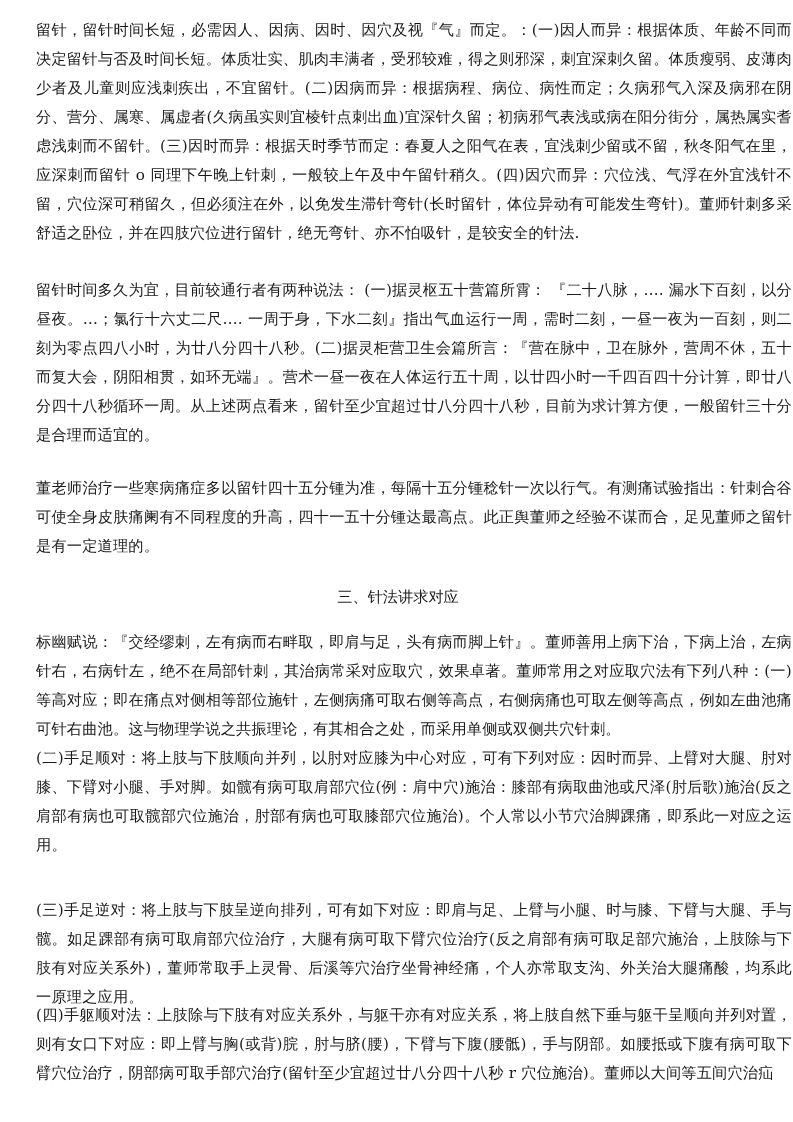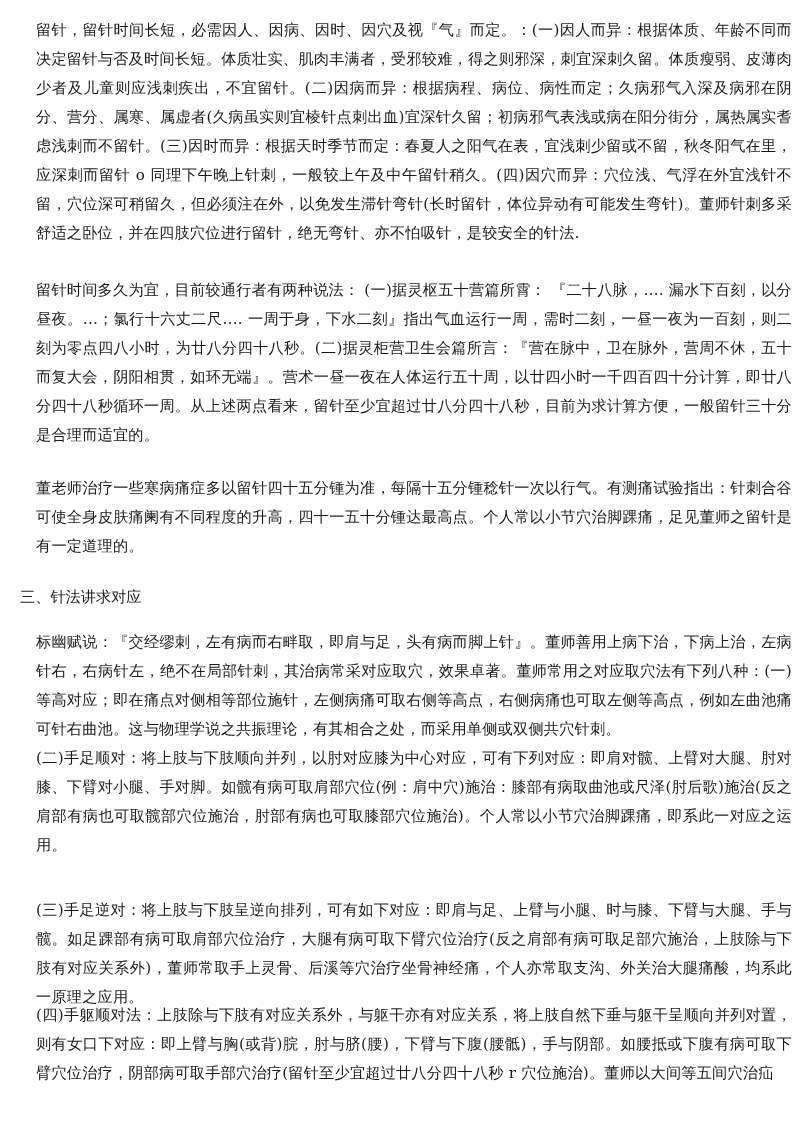--- a/index.html
+++ b/index.html
@@ -15,32 +15,32 @@
     font-size: 15.2px;
     line-height: 29px;
     margin: 16px;
     text-align: justify;
     text-justify: inter-character;
     letter-spacing: 0.2px;
   }
   .p1 { position: absolute; top: 0px; }
   .p2 { position: absolute; top: 260px; }
   .p3 { position: absolute; top: 458px; }
-  .h3 { position: absolute; top: 583px; font-size: 15.2px; line-height: 29px; margin: 0; font-weight: normal; }
+  .h3 { position: absolute; top: 583px; font-size: 15.2px; line-height: 29px; margin: 0; font-weight: normal; text-align: center; }
   .p4 { position: absolute; top: 612px; }
   .p5 { position: absolute; top: 728px; }
   .p6 { position: absolute; top: 880px; }
   .p7 { position: absolute; top: 985px; }
   .para, .h3 { width: 756px; }
 </style>
 </head>
 <body>
 
 <div class="page">
   <p class="para p1">留针，留针时间长短，必需因人、因病、因时、因穴及视『气』而定。：(一)因人而异：根据体质、年龄不同而决定留针与否及时间长短。体质壮实、肌肉丰满者，受邪较难，得之则邪深，刺宜深刺久留。体质瘦弱、皮薄肉少者及儿童则应浅刺疾出，不宜留针。(二)因病而异：根据病程、病位、病性而定；久病邪气入深及病邪在阴分、营分、属寒、属虚者(久病虽实则宜棱针点刺出血)宜深针久留；初病邪气表浅或病在阳分街分，属热属实耆虑浅刺而不留针。(三)因时而异：根据天时季节而定：春夏人之阳气在表，宜浅刺少留或不留，秋冬阳气在里，应深刺而留针 o 同理下午晚上针刺，一般较上午及中午留针稍久。(四)因穴而异：穴位浅、气浮在外宜浅针不留，穴位深可稍留久，但必须注在外，以免发生滞针弯针(长时留针，体位异动有可能发生弯针)。董师针刺多采舒适之卧位，并在四肢穴位进行留针，绝无弯针、亦不怕吸针，是较安全的针法.</p>
   <p class="para p2">留针时间多久为宜，目前较通行者有两种说法：  (一)据灵枢五十营篇所霄：  『二十八脉，…. 漏水下百刻，以分昼夜。…；氯行十六丈二尺…. 一周于身，下水二刻』指出气血运行一周，需时二刻，一昼一夜为一百刻，则二刻为零点四八小时，为廿八分四十八秒。(二)据灵柜营卫生会篇所言：『营在脉中，卫在脉外，营周不休，五十而复大会，阴阳相贯，如环无端』。营术一昼一夜在人体运行五十周，以廿四小时一千四百四十分计算，即廿八分四十八秒循环一周。从上述两点看来，留针至少宜超过廿八分四十八秒，目前为求计算方便，一般留针三十分是合理而适宜的。</p>
-  <p class="para p3">董老师治疗一些寒病痛症多以留针四十五分锺为准，每隔十五分锺稔针一次以行气。有测痛试验指出：针刺合谷可使全身皮肤痛阑有不同程度的升高，四十一五十分锺达最高点。个人常以小节穴治脚踝痛，足见董师之留针是有一定道理的。</p>
+  <p class="para p3">董老师治疗一些寒病痛症多以留针四十五分锺为准，每隔十五分锺稔针一次以行气。有测痛试验指出：针刺合谷可使全身皮肤痛阑有不同程度的升高，四十一五十分锺达最高点。此正舆董师之经验不谋而合，足见董师之留针是有一定道理的。</p>
   <h3 class="h3">三、针法讲求对应</h3>
   <p class="para p4">标幽赋说：『交经缪刺，左有病而右畔取，即肩与足，头有病而脚上针』。董师善用上病下治，下病上治，左病针右，右病针左，绝不在局部针刺，其治病常采对应取穴，效果卓著。董师常用之对应取穴法有下列八种：(一)等高对应；即在痛点对侧相等部位施针，左侧病痛可取右侧等高点，右侧病痛也可取左侧等高点，例如左曲池痛可针右曲池。这与物理学说之共振理论，有其相合之处，而采用单侧或双侧共穴针刺。</p>
-  <p class="para p5">(二)手足顺对：将上肢与下肢顺向并列，以肘对应膝为中心对应，可有下列对应：即肩对髋、上臂对大腿、肘对膝、下臂对小腿、手对脚。如髋有病可取肩部穴位(例：肩中穴)施治：膝部有病取曲池或尺泽(肘后歌)施治(反之肩部有病也可取髋部穴位施治，肘部有病也可取膝部穴位施治)。个人常以小节穴治脚踝痛，即系此一对应之运用。</p>
+  <p class="para p5">(二)手足顺对：将上肢与下肢顺向并列，以肘对应膝为中心对应，可有下列对应：因时而异、上臂对大腿、肘对膝、下臂对小腿、手对脚。如髋有病可取肩部穴位(例：肩中穴)施治：膝部有病取曲池或尺泽(肘后歌)施治(反之肩部有病也可取髋部穴位施治，肘部有病也可取膝部穴位施治)。个人常以小节穴治脚踝痛，即系此一对应之运用。</p>
   <p class="para p6">(三)手足逆对：将上肢与下肢呈逆向排列，可有如下对应：即肩与足、上臂与小腿、时与膝、下臂与大腿、手与髋。如足踝部有病可取肩部穴位治疗，大腿有病可取下臂穴位治疗(反之肩部有病可取足部穴施治，上肢除与下肢有对应关系外)，董师常取手上灵骨、后溪等穴治疗坐骨神经痛，个人亦常取支沟、外关治大腿痛酸，均系此一原理之应用。</p>
   <p class="para p7">(四)手躯顺对法：上肢除与下肢有对应关系外，与躯干亦有对应关系，将上肢自然下垂与躯干呈顺向并列对置，则有女口下对应：即上臂与胸(或背)脘，肘与脐(腰)，下臂与下腹(腰骶)，手与阴部。如腰抵或下腹有病可取下臂穴位治疗，阴部病可取手部穴治疗(留针至少宜超过廿八分四十八秒 r 穴位施治)。董师以大间等五间穴治疝</p>
 </div>
 
 </body></html>

